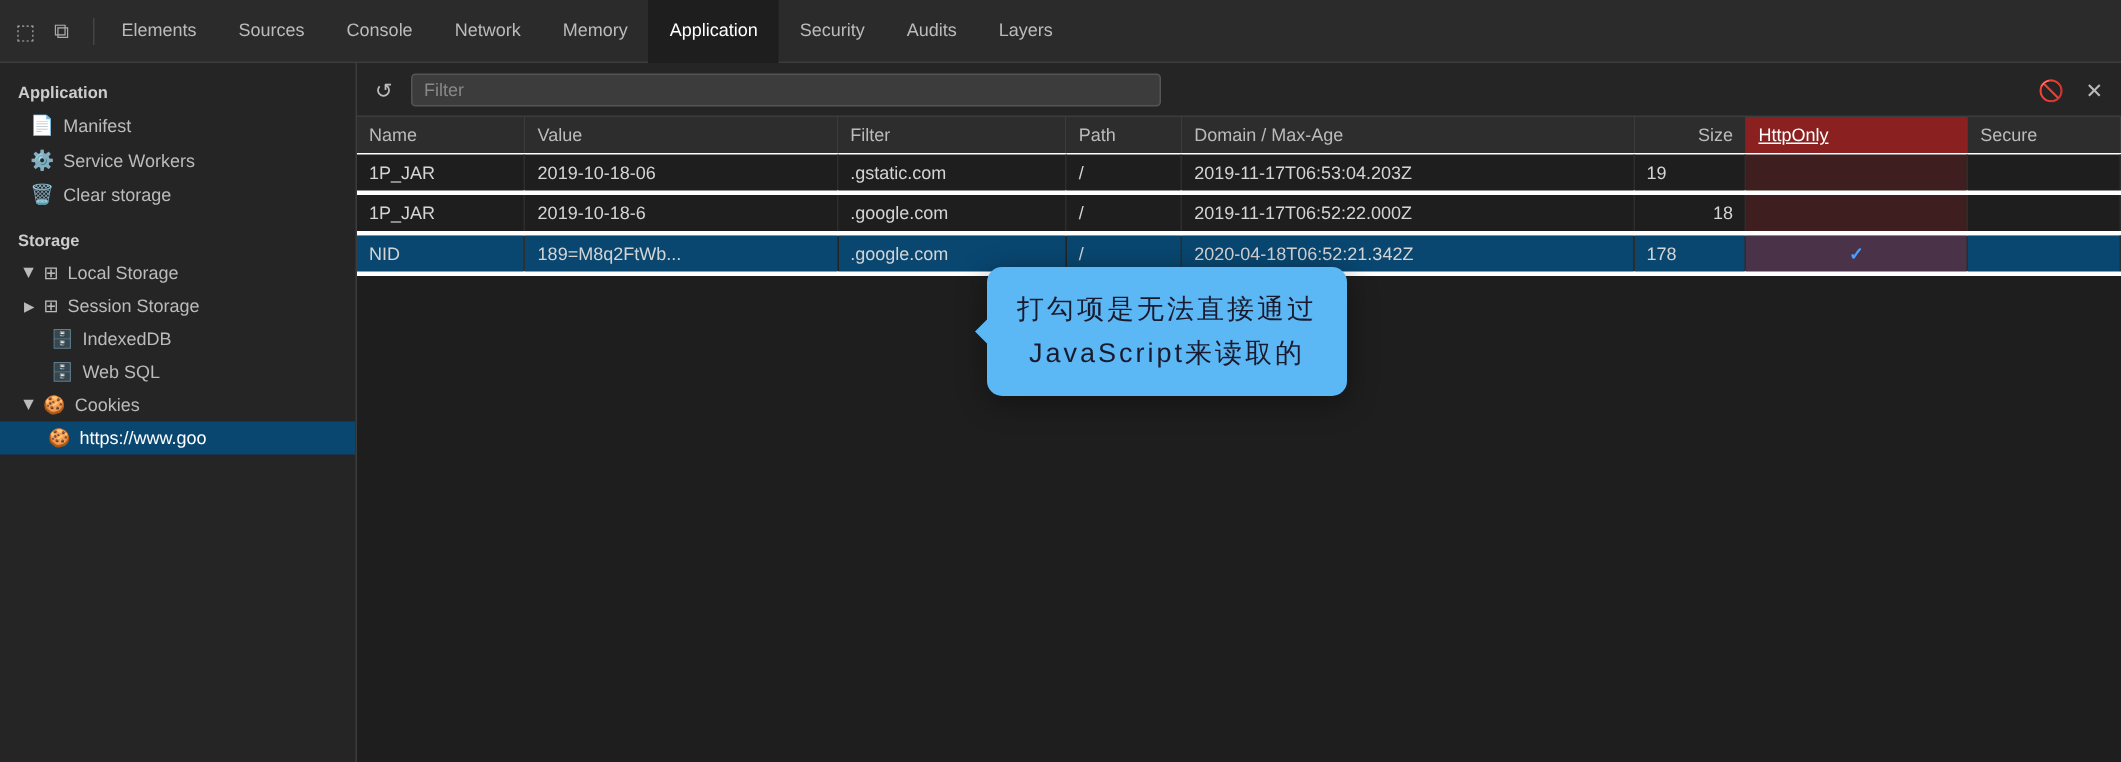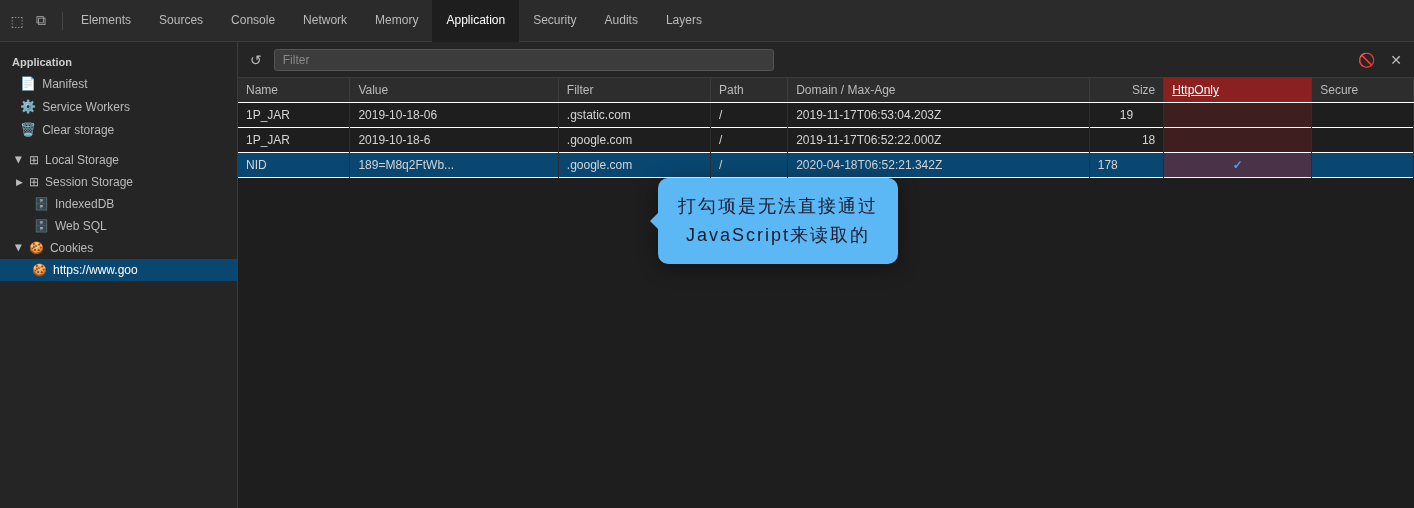--- a/index.html
+++ b/index.html
@@ -169,21 +169,21 @@
       white-space: nowrap;
       position: sticky;
       top: 0;
       z-index: 1;
     }
     thead th.httponly-col {
       background: #8b2020;
       color: #fff;
     }
     tbody tr {
-      border-bottom: 1px solid #ffffff;
+      border-bottom: 3px solid #ffffff;
     }
     tbody tr.selected { background: #094771; }
     tbody td {
       padding: 5px 8px;
       border-right: 1px solid #2d2d2d;
       white-space: nowrap;
       overflow: hidden;
       max-width: 200px;
       text-overflow: ellipsis;
     }
@@ -259,20 +259,21 @@
     <div class="sidebar-item">
       <span class="icon">⚙️</span>
       <span>Service Workers</span>
     </div>
     <div class="sidebar-item">
       <span class="icon">🗑️</span>
       <span>Clear storage</span>
     </div>
 
     <div class="storage-section">
+      <div class="sidebar-section-title">Storage</div>
 
       <div class="storage-item">
         <span class="triangle open">▶</span>
         <span>⊞</span>
         <span>Local Storage</span>
       </div>
 
       <div class="storage-item">
         <span class="triangle">▶</span>
         <span>⊞</span>
@@ -330,21 +331,21 @@
               <th>Secure</th>
             </tr>
         </thead>
         <tbody id="table-body">
             <tr>
               <td>1P_JAR</td>
               <td>2019-10-18-06</td>
               <td>.gstatic.com</td>
               <td>/</td>
               <td>2019-11-17T06:53:04.203Z</td>
-              <td style="text-align: center;">19</td>
+              <td style="text-align: left;">19</td>
               <td class="httponly-col" style="min-width: 80px;"></td>
               <td></td>
             </tr>
             <tr>
               <td>1P_JAR</td>
               <td>2019-10-18-6</td>
               <td>.google.com</td>
               <td>/</td>
               <td>2019-11-17T06:52:22.000Z</td>
               <td style="text-align: right;">18</td>

